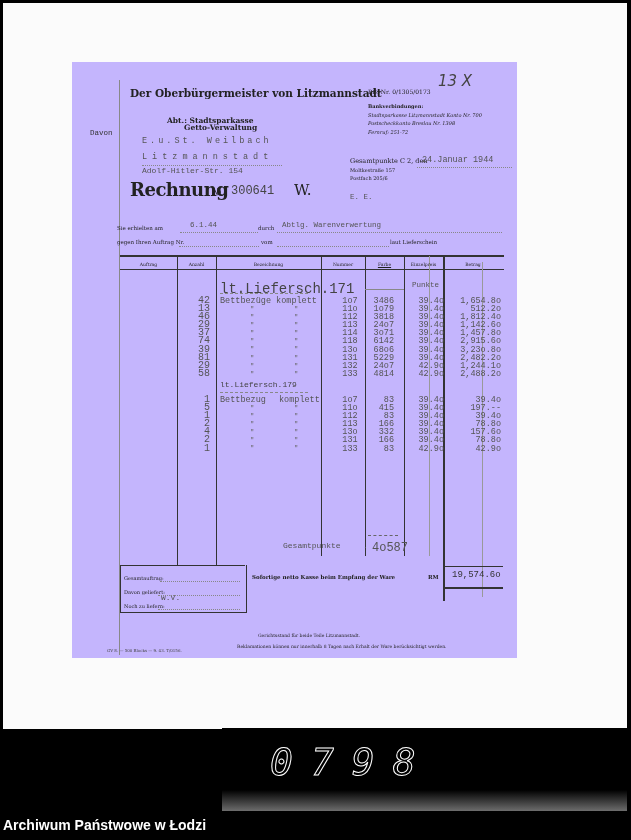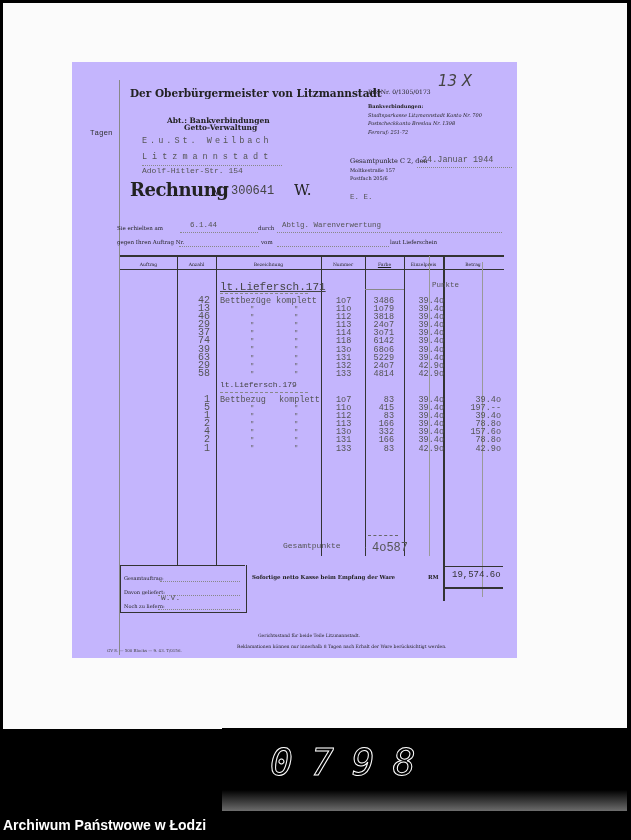--- a/index.html
+++ b/index.html
@@ -9,21 +9,21 @@
   .abs{position:absolute;white-space:nowrap;}
   .frak{font-family:"DejaVu Serif",serif;font-weight:bold;}
   .mono{font-family:"Liberation Mono","DejaVu Sans Mono",monospace;color:#555;}
   .small{font-size:5px;font-family:"DejaVu Serif",serif;}
   .vline{position:absolute;background:#333;width:1px;}
   .hline{position:absolute;background:#333;height:1px;}
   .dots{position:absolute;border-bottom:1px dotted #888;height:0;}
   .th{position:absolute;font-size:4.5px;font-family:"DejaVu Serif",serif;top:262px;text-align:center;}
   .col-qty{position:absolute;left:175px;width:34px;font-family:"Liberation Mono",monospace;font-size:10px;line-height:8.1px;color:#555;text-align:right;}
   .col-desc{position:absolute;font-family:"Liberation Mono",monospace;font-size:8.5px;color:#555;}
-  .col-num{position:absolute;left:330px;width:28px;font-family:"Liberation Mono",monospace;font-size:8.5px;line-height:8.1px;color:#555;}
+  .col-num{position:absolute;left:330px;width:28px;font-family:"Liberation Mono",monospace;font-size:8.5px;line-height:8.1px;color:#555;text-align:center;}
   .col-pts{position:absolute;left:368px;width:34px;font-family:"Liberation Mono",monospace;font-size:8.5px;line-height:8.1px;color:#555;text-align:right;}
   .col-price{position:absolute;left:412px;width:36px;font-family:"Liberation Mono",monospace;font-size:8.5px;line-height:8.1px;color:#555;text-align:right;}
   .col-amt{position:absolute;left:452px;width:50px;font-family:"Liberation Mono",monospace;font-size:8.5px;line-height:8.1px;color:#555;text-align:right;}
   .filmstrip{position:absolute;left:222px;top:728px;width:405px;height:100px;background:linear-gradient(#000 0%,#000 62%,#777 85%,#ddd 100%);}
   .counter{position:absolute;left:270px;top:740px;font-family:"DejaVu Sans Mono",monospace;font-size:38px;color:#fff;letter-spacing:18px;font-style:italic;font-weight:100;-webkit-text-stroke:1px #fff;color:transparent;}
   .footer{position:absolute;left:0;top:811px;width:631px;height:29px;background:#000;}
   .footer-text{position:absolute;left:3px;top:6px;color:#fff;font-family:"Liberation Sans",sans-serif;font-weight:bold;font-size:14px;}
   .hole{position:absolute;left:25px;top:28px;width:12px;height:12px;border-radius:50%;background:#fff;}
 </style>
 </head>
@@ -32,30 +32,30 @@
 <div class="scan">
   <div class="hole" style="left:90px;top:266px;"></div>
 </div>
 
 <div class="paper">
 
   <div class="vline" style="left:47px;top:18px;height:575px;background:#888;"></div>
 
   <div class="abs frak" style="left:58px;top:25px;font-size:10.5px;">Der Oberbürgermeister von Litzmannstadt</div>
   <div class="abs frak" style="left:112px;top:41px;font-size:7.5px;margin-top:20px;">Getto-Verwaltung</div>
-  <div class="abs frak" style="left:95px;top:54px;font-size:7.5px;">Abt.: Bankverbindungen</div>
+  <div class="abs frak" style="left:95px;top:54px;font-size:7.5px;">Abt.: Stadtsparkasse</div>
 
   <div class="abs small" style="left:296px;top:26px;font-size:6px;">RB.-Nr. 0/1305/0173</div>
   <div class="abs" style="left:366px;top:10px;font-size:15px;font-style:italic;color:#444;font-family:'DejaVu Sans',sans-serif;font-weight:100;">13 X</div>
   <div class="abs small" style="left:296px;top:41px;font-weight:bold;">Bankverbindungen:</div>
   <div class="abs small" style="left:296px;top:50px;font-style:italic;">Stadtsparkasse Litzmannstadt Konto Nr. 700</div>
   <div class="abs small" style="left:296px;top:58px;font-style:italic;">Postscheckkonto Breslau Nr. 1398</div>
   <div class="abs small" style="left:296px;top:67px;font-style:italic;">Fernruf: 251-72</div>
 
-  <div class="abs mono" style="left:18px;top:67px;font-size:7.5px;color:#333;">Tagen</div>
+  <div class="abs mono" style="left:18px;top:67px;font-size:7.5px;color:#333;">Davon</div>
   <div class="abs mono" style="left:70px;top:74px;font-size:8.5px;letter-spacing:3px;">E.u.St. Weilbach</div>
   <div class="abs mono" style="left:70px;top:90px;font-size:8.5px;letter-spacing:5px;">Litzmannstadt</div>
   <div class="dots" style="left:70px;top:103px;width:140px;"></div>
   <div class="abs mono" style="left:70px;top:104px;font-size:8px;">Adolf-Hitler-Str. 154</div>
 
   <div class="abs small" style="left:278px;top:95px;font-size:6.5px;">Gesamtpunkte C 2, den</div>
   <div class="abs mono" style="left:350px;top:93px;font-size:8.5px;">24.Januar 1944</div>
   <div class="dots" style="left:345px;top:105px;width:95px;"></div>
   <div class="abs small" style="left:278px;top:105px;">Moltkestraße 157</div>
   <div class="abs small" style="left:278px;top:113px;">Postfach 205/6</div>
@@ -93,35 +93,35 @@
   <div class="vline" style="left:410px;top:200px;height:335px;background:#999;"></div>
 
   <div class="th" style="left:48px;width:57px;top:200px;">Auftrag</div>
   <div class="th" style="left:105px;width:39px;top:200px;">Anzahl</div>
   <div class="th" style="left:144px;width:105px;top:200px;">Bezeichnung</div>
   <div class="th" style="left:249px;width:44px;top:200px;">Nummer</div>
   <div class="th" style="left:293px;width:39px;top:200px;text-decoration:underline;">Farbe</div>
   <div class="th" style="left:332px;width:39px;top:200px;">Einzelpreis</div>
   <div class="th" style="left:371px;width:60px;top:200px;">Betrag</div>
 
-  <div class="abs mono" style="left:312px;top:219px;font-size:7.5px;padding-left:48px;">Punkte</div>
+  <div class="abs mono" style="left:292px;top:219px;font-size:7.5px;padding-left:48px;">Punkte</div>
   <div class="hline" style="left:293px;top:227px;width:39px;background:#888;"></div>
 
-  <div class="abs mono" style="left:148px;top:219px;font-size:11px;color:#444;text-decoration:underline;">lt.Liefersch.171</div>
+  <div class="abs mono" style="left:148px;top:219px;font-size:14px;color:#444;">lt.Liefersch.171</div>
   <div class="dots" style="left:148px;top:231px;width:88px;border-bottom:1px dashed #888;"></div>
 
   <div class="col-qty" style="left:103px;top:235px;width:35px;">
     <div>42</div>
     <div>13</div>
     <div>46</div>
     <div>29</div>
     <div>37</div>
     <div>74</div>
     <div>39</div>
-    <div>63</div>
+    <div>81</div>
     <div>29</div>
     <div>58</div>
   </div>
 
   <div class="col-desc" style="left:148px;top:234px;">Bettbezüge komplett</div>
   <div style="position:absolute;left:178px;top:243px;font-family:'Liberation Mono',monospace;font-size:7px;line-height:8.1px;color:#666;">
     <div>"</div>
     <div>"</div>
     <div>"</div>
     <div>"</div>
@@ -175,20 +175,32 @@
     <div>39.4o</div>
     <div>39.4o</div>
     <div>39.4o</div>
     <div>39.4o</div>
     <div>39.4o</div>
     <div>39.4o</div>
     <div>42.9o</div>
     <div>42.9o</div>
   </div>
 
+  <div class="col-amt" style="left:376px;top:235px;width:53px;">
+    <div>1,654.8o</div>
+    <div>512.2o</div>
+    <div>1,812.4o</div>
+    <div>1,142.6o</div>
+    <div>1,457.8o</div>
+    <div>2,915.6o</div>
+    <div>3,23o.8o</div>
+    <div>2,482.2o</div>
+    <div>1,244.1o</div>
+    <div>2,488.2o</div>
+  </div>
 
   <div class="abs mono" style="left:148px;top:318px;font-size:8px;color:#444;">lt.Liefersch.179</div>
   <div class="dots" style="left:148px;top:330px;width:88px;border-bottom:1px dashed #888;"></div>
 
   <div class="col-qty" style="left:103px;top:334px;width:35px;">
     <div>1</div>
     <div>5</div>
     <div>1</div>
     <div>2</div>
     <div>4</div>

